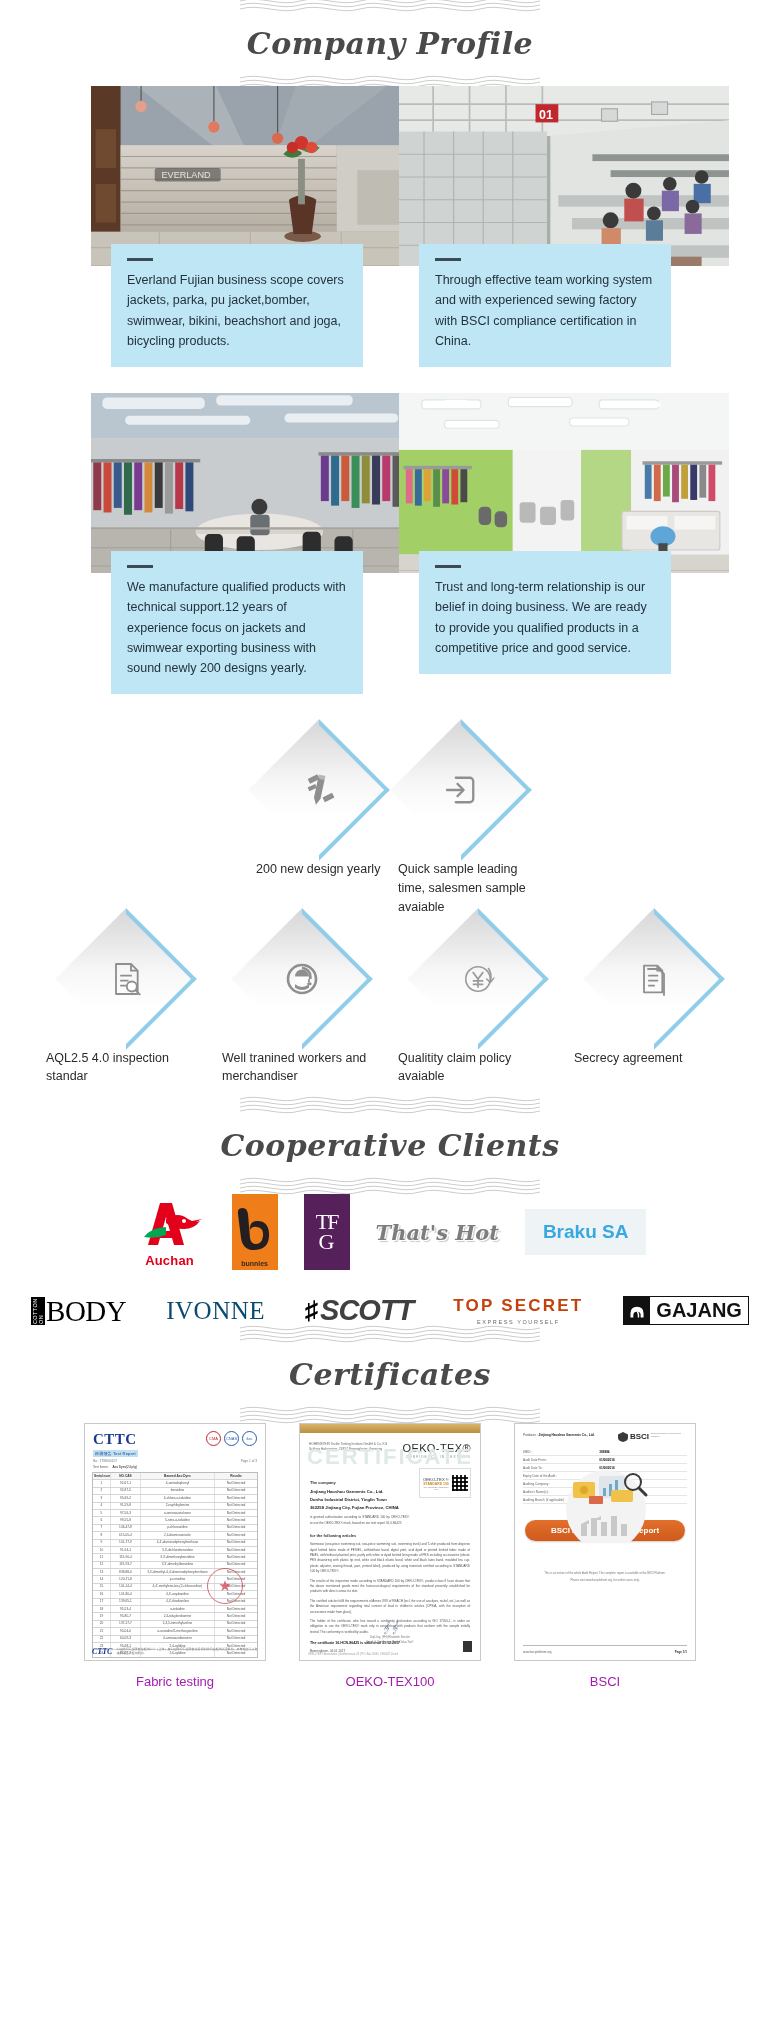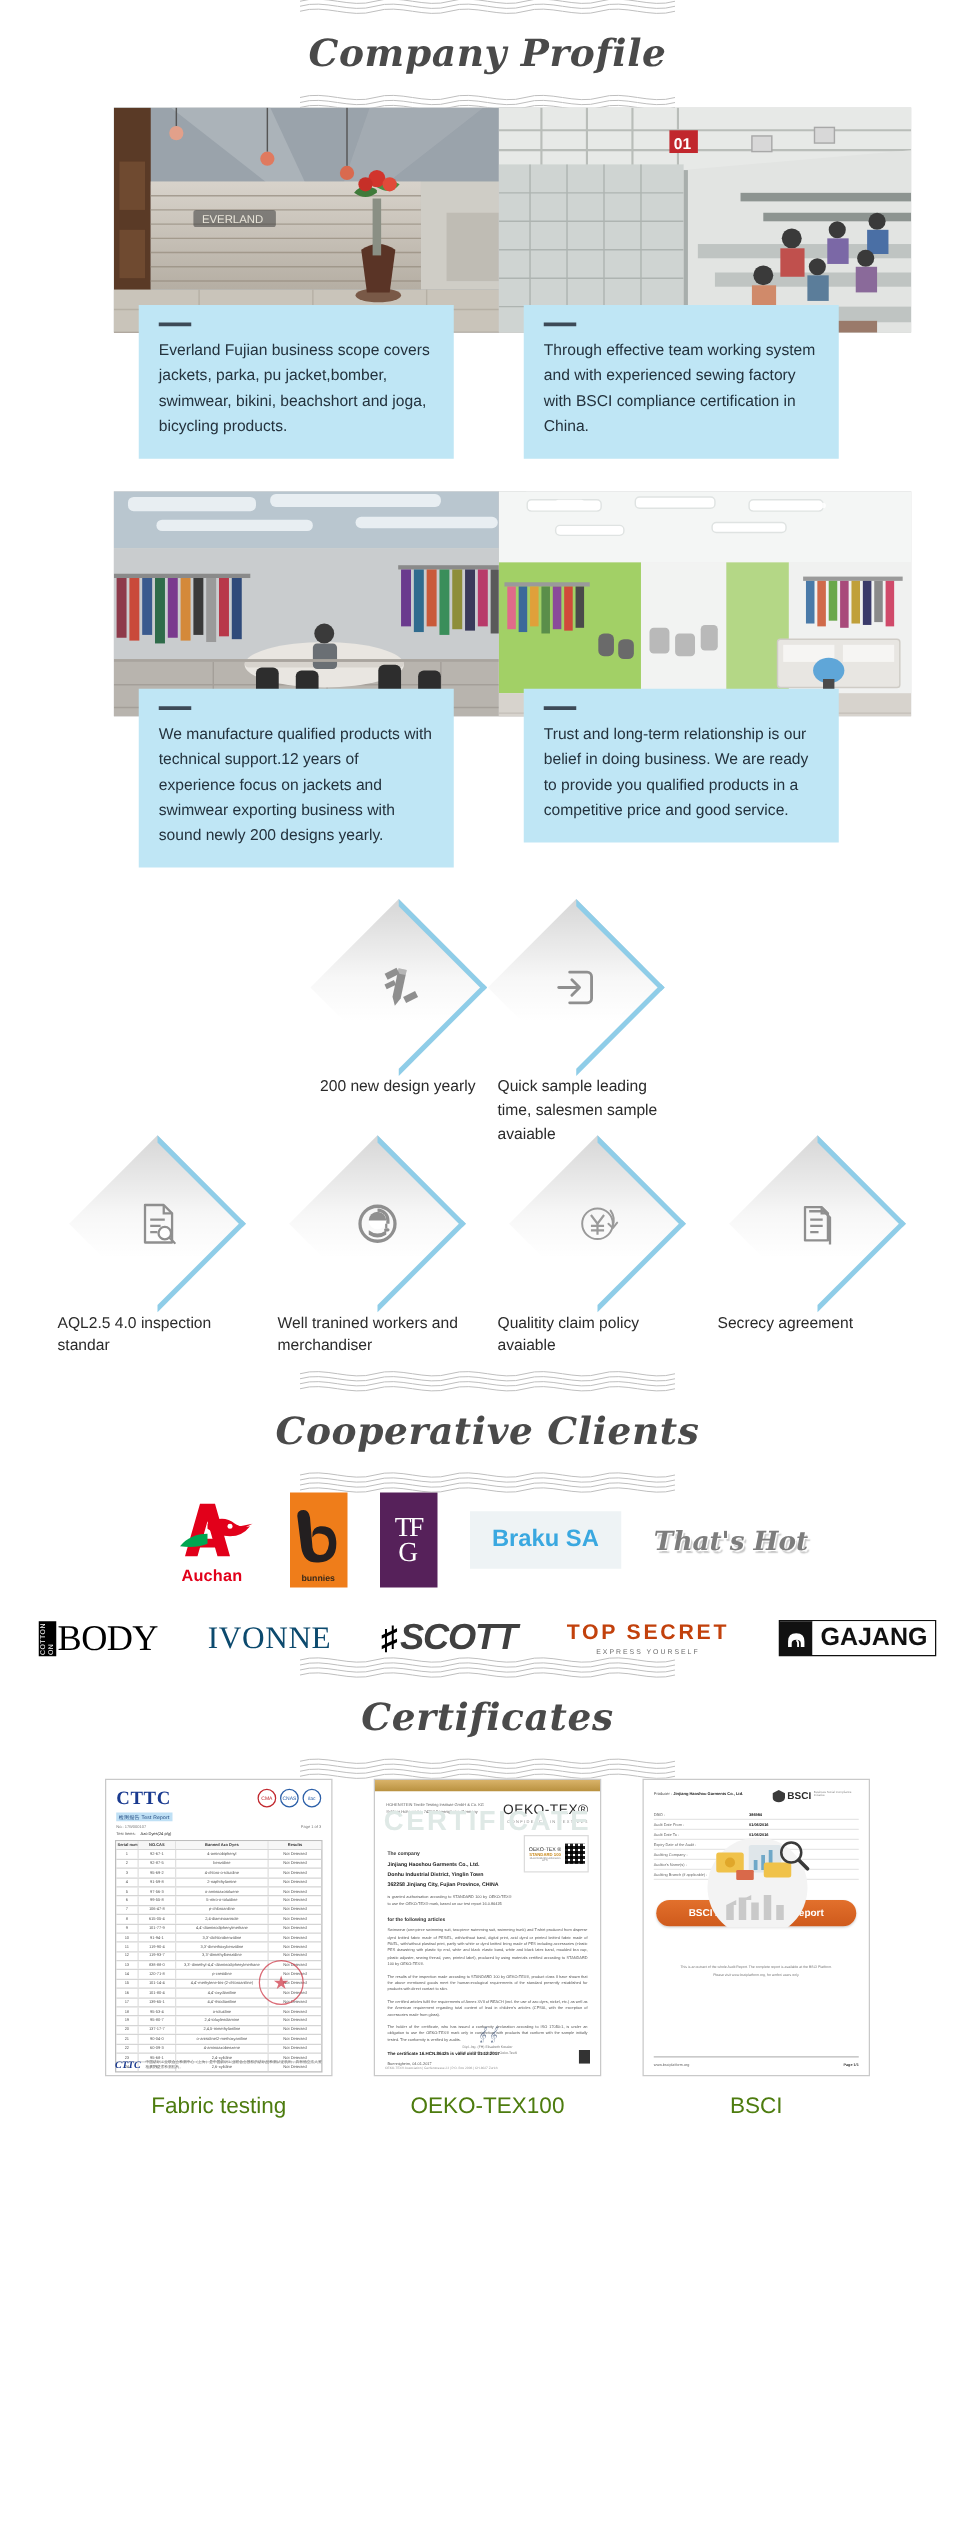--- a/index.html
+++ b/index.html
@@ -215,21 +215,21 @@
   
   .cert-row {
     display: flex; justify-content: center; gap: 33px; padding: 6px 0 0 0;
   }
   .cert-item { width: 182px; }
   .cert-card {
     width: 182px; height: 238px; border: 1px solid #c9c9c9; background: #fff;
     position: relative; overflow: hidden;
   }
   .cert-caption {
-    text-align: center; font-size: 18px; color: #4d7c0f; padding-top: 13px;
+    text-align: center; font-size: 13px; color: #a21caf; padding-top: 13px;
   }
 
   
   .c1-head { display: flex; justify-content: space-between; align-items: flex-start; padding: 7px 8px 2px 8px; }
   .c1-logo { font-family: "Liberation Serif", serif; font-weight: 700; font-size: 15px; color: #1a3a8f; letter-spacing: .5px;}
   .c1-sub { background: #bfe0f5; font-size: 4px; color: #17407a; padding: 1px 2px; margin-top: 2px; letter-spacing: .2px;}
   .c1-marks { display: flex; gap: 3px; align-items: center; }
   .c1-mark { width: 15px; height: 15px; border-radius: 50%; border: 1px solid #9a9a9a; font-size: 4px;
              display:flex; align-items:center; justify-content:center; color:#555; }
   .c1-mark.red { border-color: #c1272d; color: #c1272d; }
@@ -755,28 +755,28 @@
     </div>
 
     <div class="logo-box">
       <div class="logo-tfg">
         <div class="tfg-t">
           <span style="letter-spacing:-2px">TF</span><br><span style="letter-spacing:0">G</span>
         </div>
       </div>
     </div>
 
+    <div class="logo-box logo-whatshot">
+      <span>That's Hot</span>
+    </div>
+
     <div class="logo-box">
       <div class="logo-braku">
         <span>Braku SA</span>
       </div>
-    </div>
-
-    <div class="logo-box logo-whatshot">
-      <span>That's Hot</span>
     </div>
   </div>
 
   <div class="logos-row2">
 
     <div class="logo-body">
       <span class="tiny">COTTON ON</span>
       <span class="big">BODY</span>
     </div>
 

